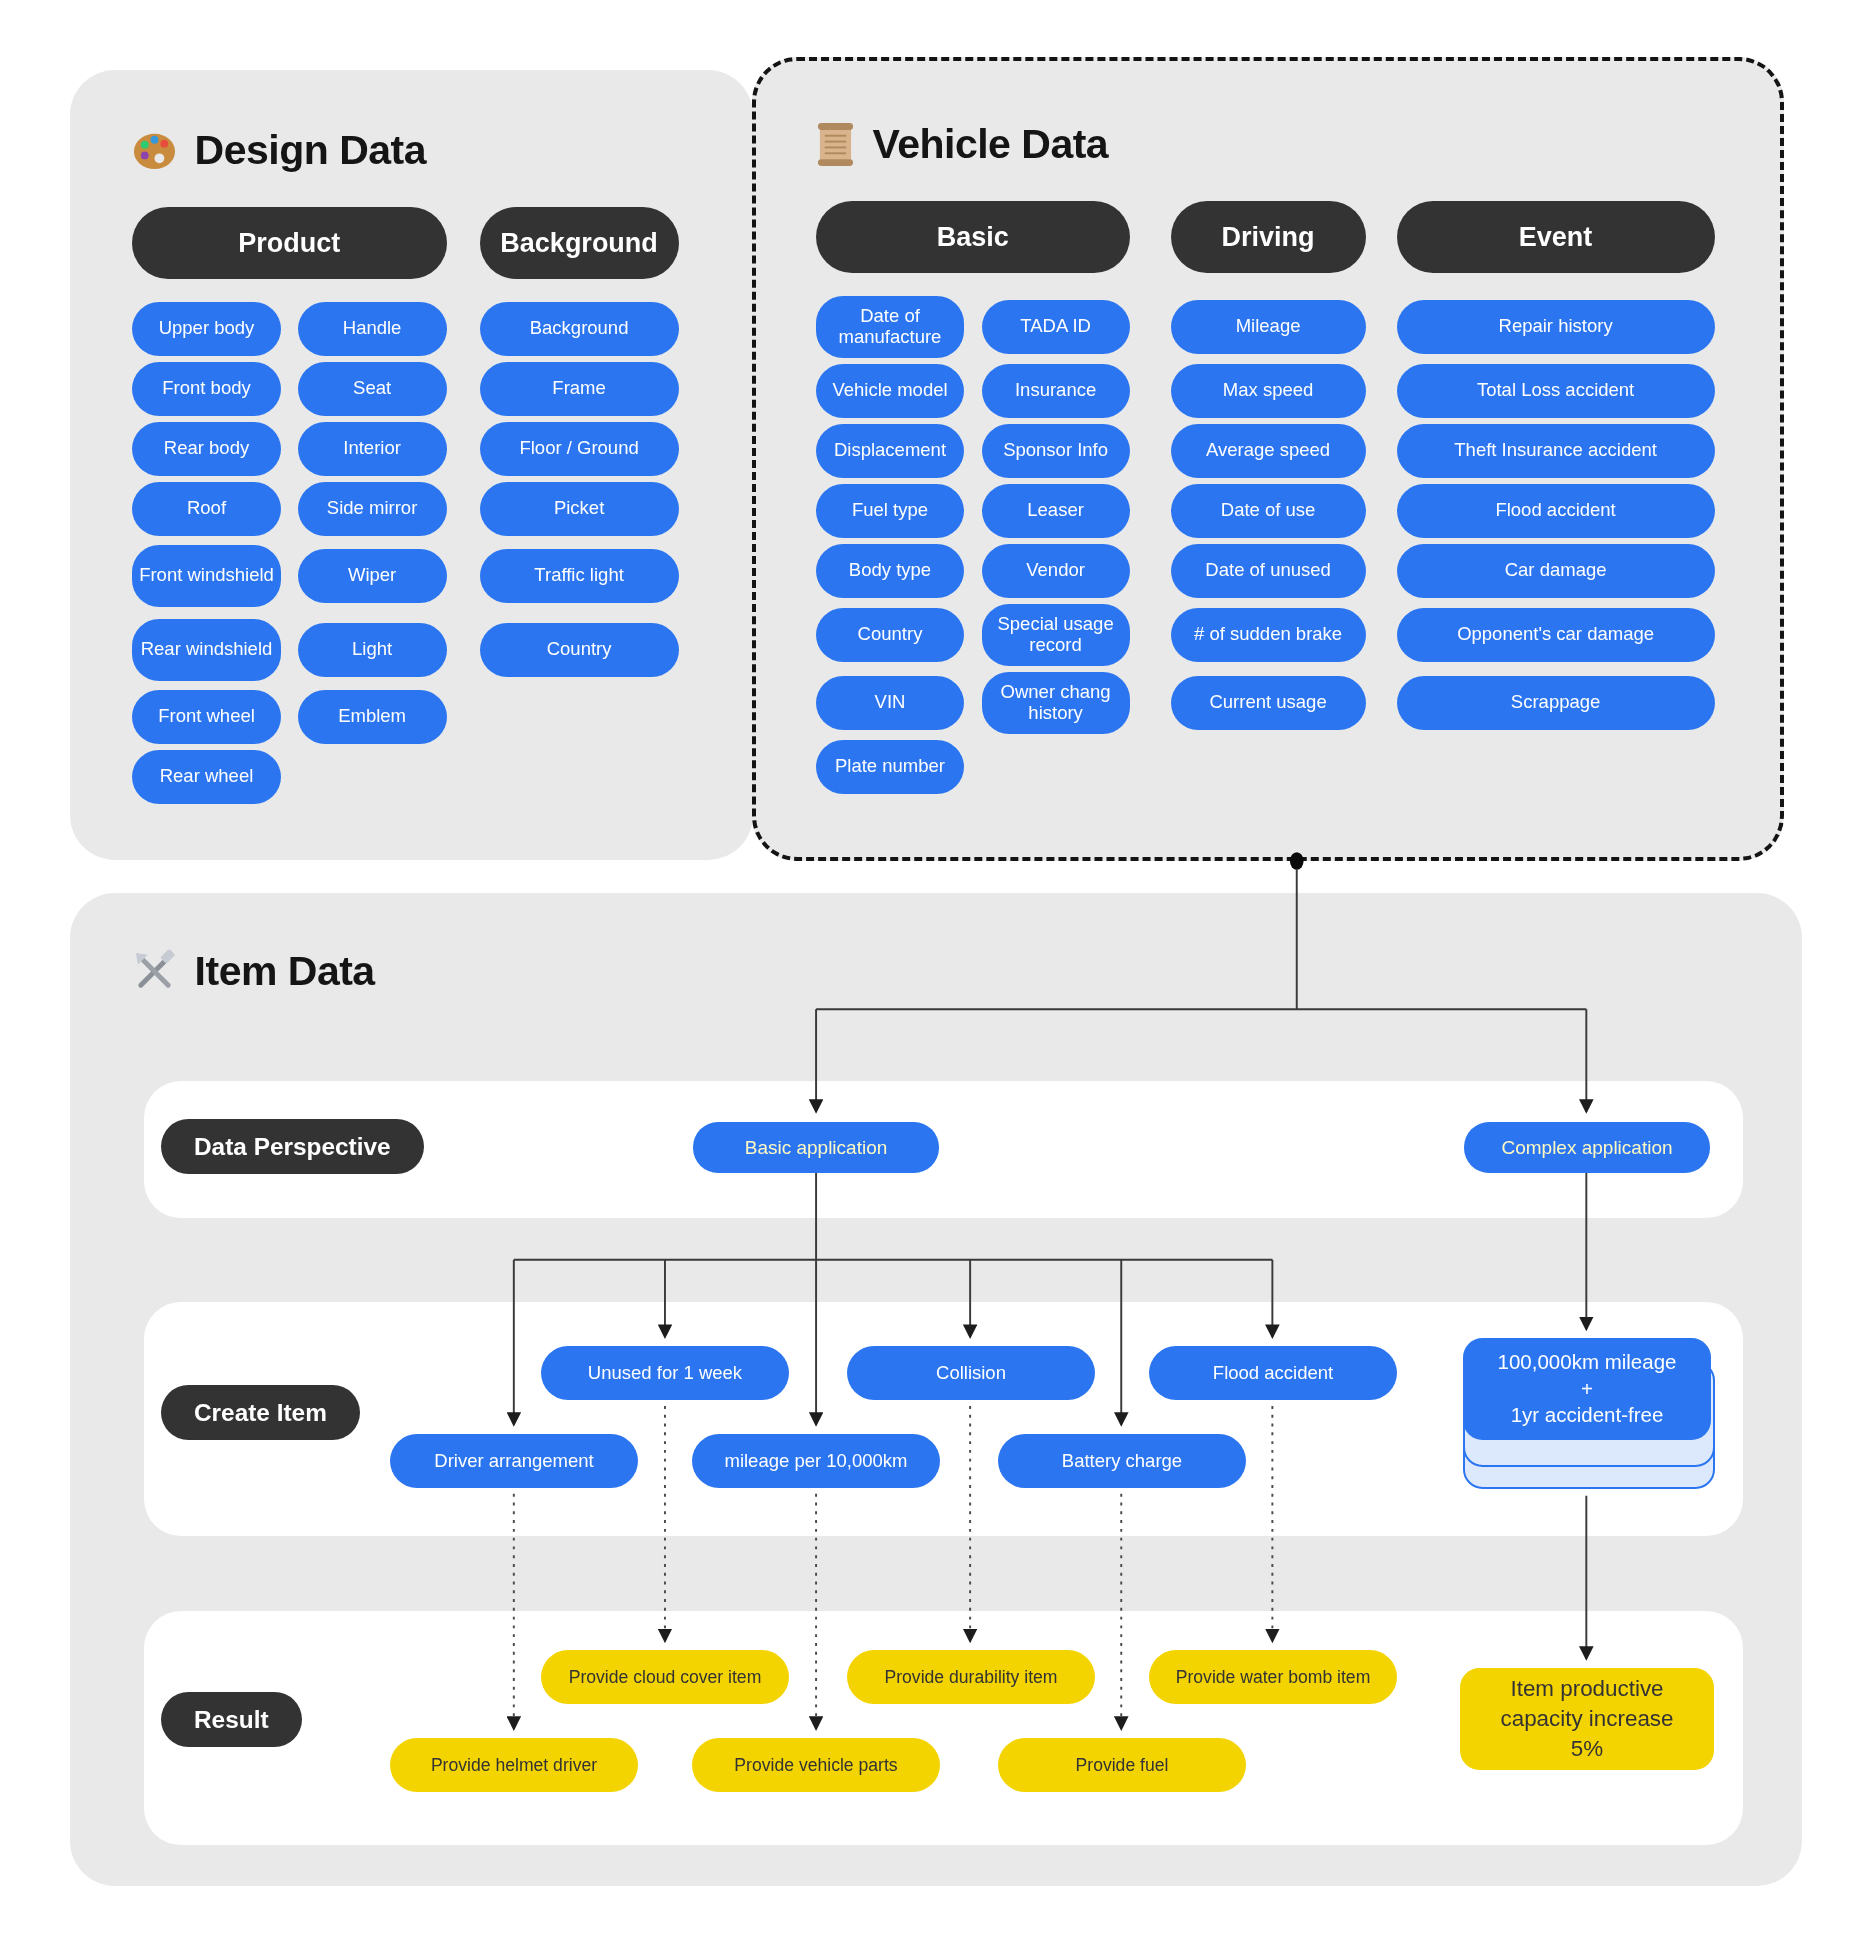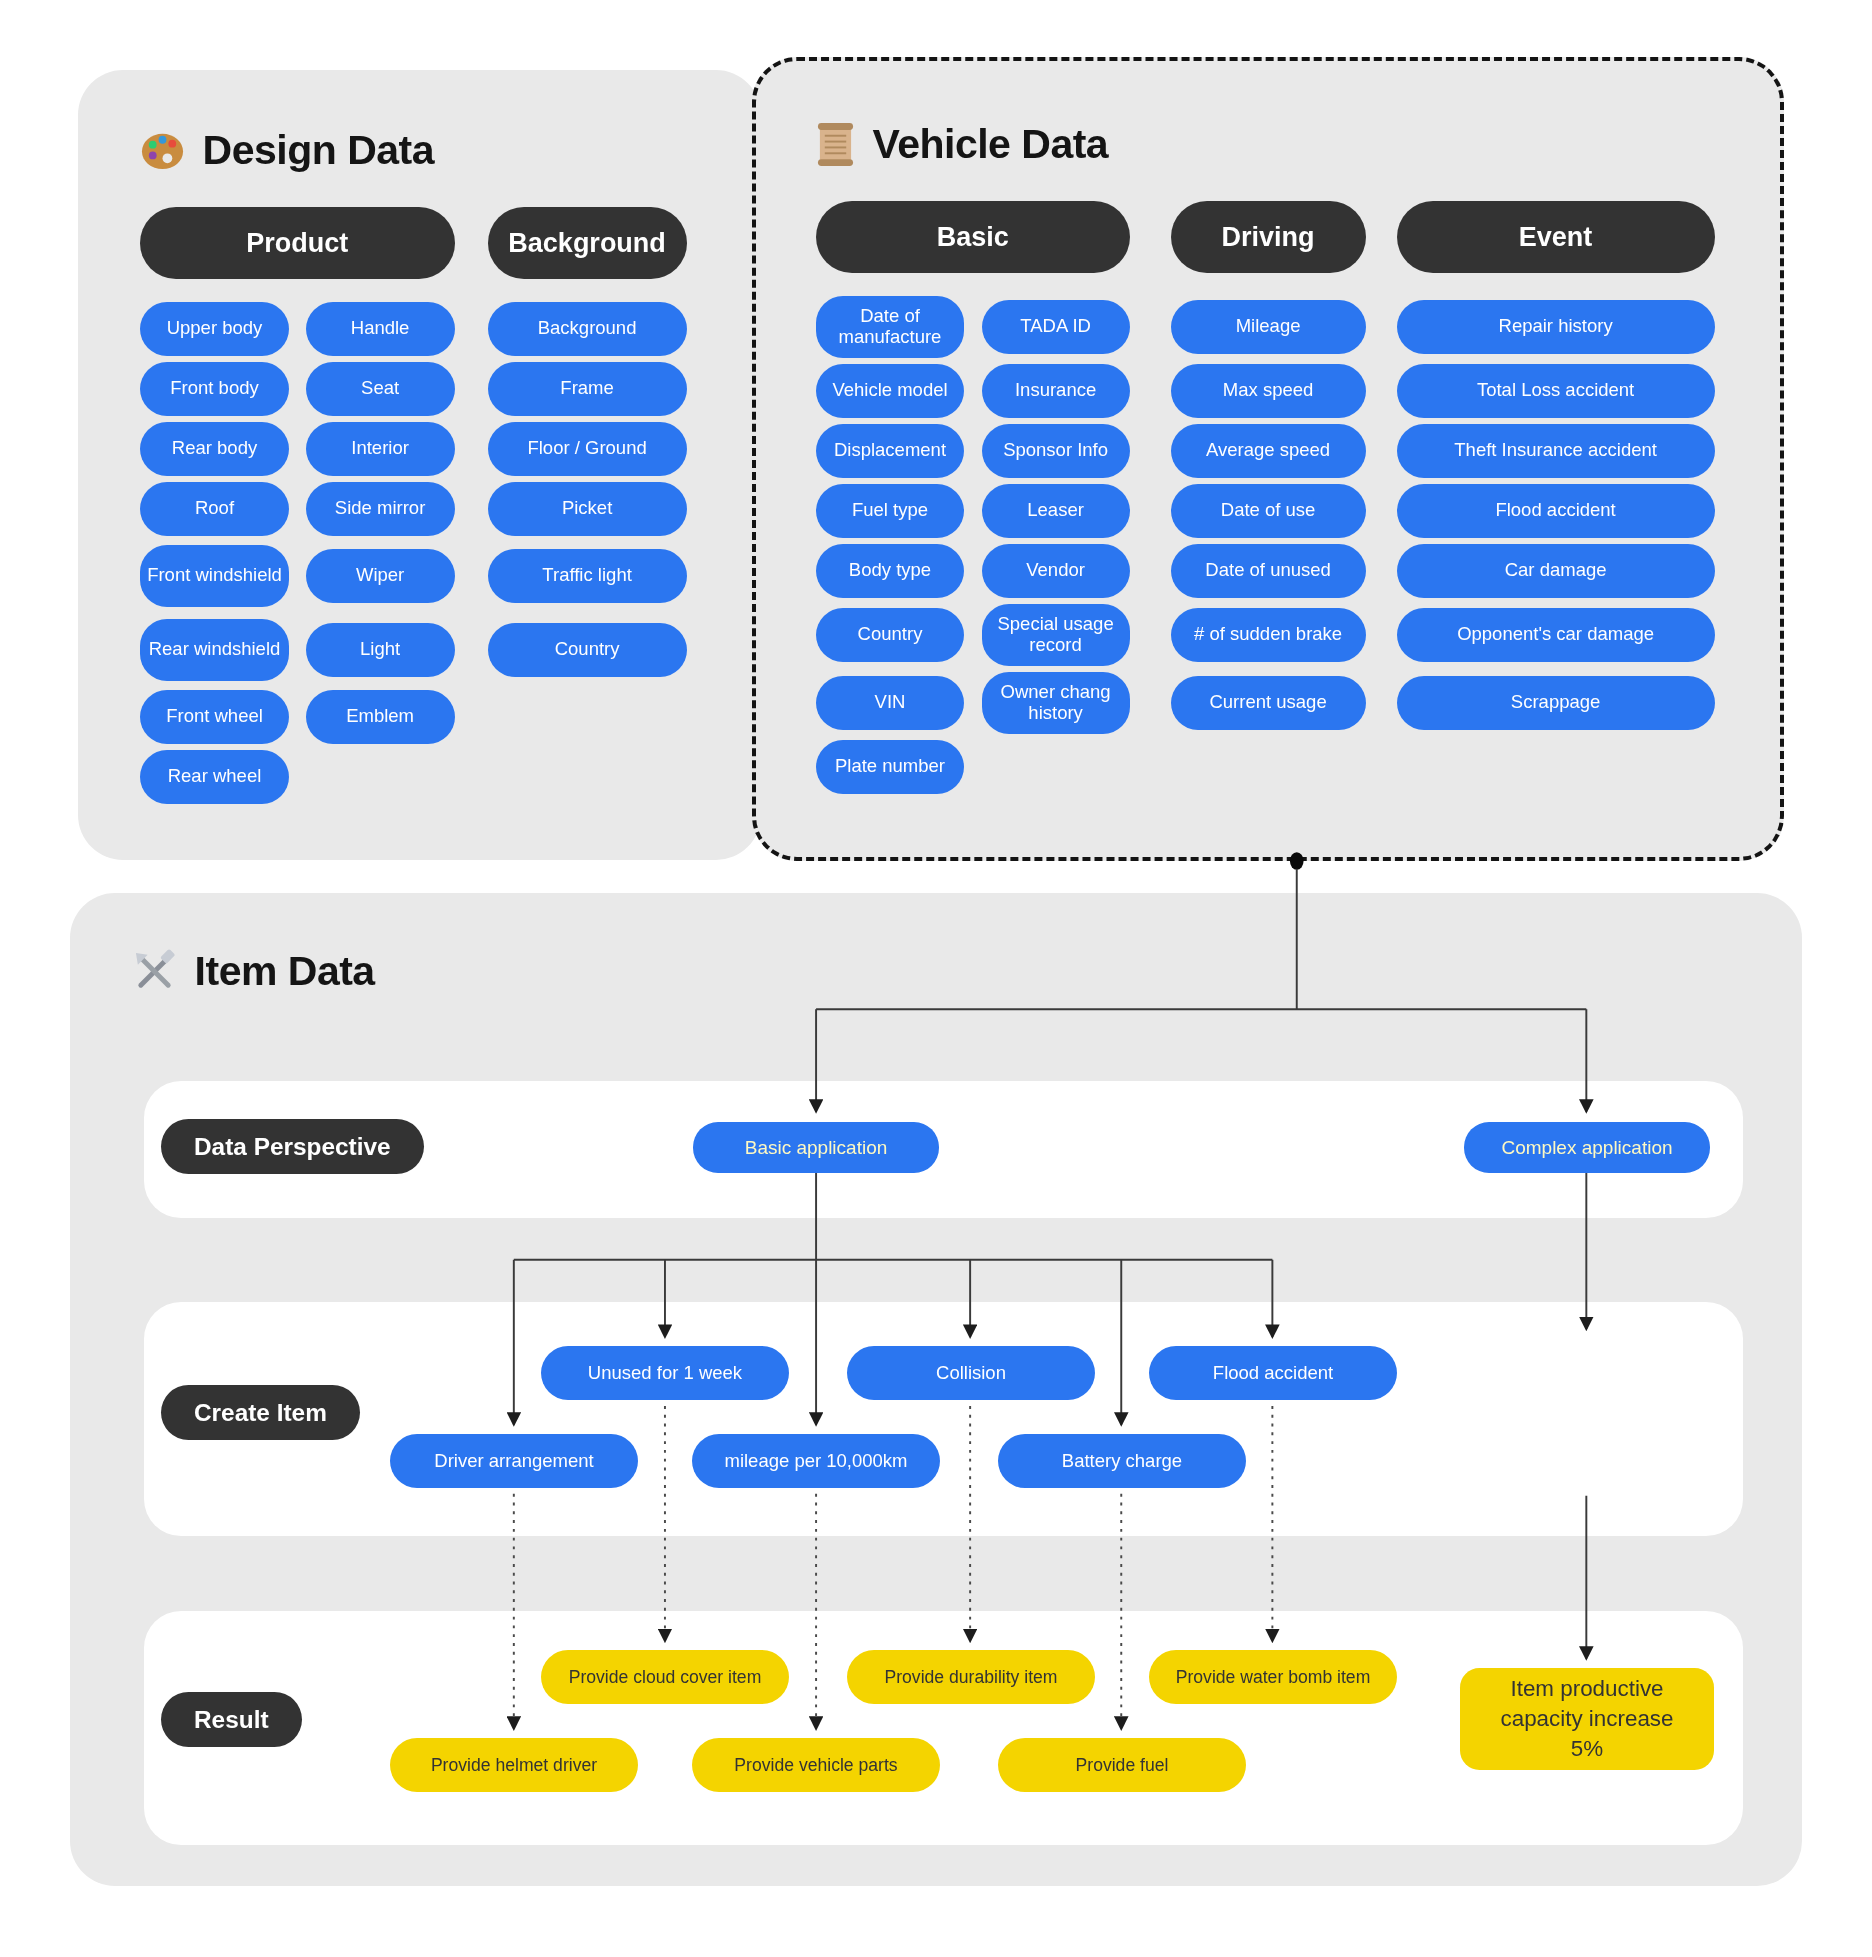--- a/index.html
+++ b/index.html
@@ -1,19 +1,19 @@
 <!DOCTYPE html>
 <html><head>
 <meta charset="utf-8">
 <style>
   html,body{margin:0;padding:0;background:#ffffff;}
   #page{position:relative;width:1872px;height:1957px;background:#ffffff;
         font-family:"Liberation Sans","DejaVu Sans",sans-serif;overflow:hidden;}
   .panel{position:absolute;background:#E9E9E9;border-radius:45px;box-sizing:border-box;}
-  #panel-design{left:70px;top:70px;width:683px;height:790px;padding:57px 0 0 62px;margin-left:8px;}
+  #panel-design{left:70px;top:70px;width:683px;height:790px;padding:57px 0 0 62px;}
   #panel-vehicle{left:752px;top:57px;width:1032px;height:804px;border:4.9px dashed #141414;padding:60px 12px 0 60px;}
   #panel-item{left:70px;top:893px;width:1732px;height:993px;padding:55px 0 0 62px;}
   .sec-title{display:flex;align-items:center;gap:17.6px;margin-bottom:33px;}
   .sec-title .txt{font-size:41px;font-weight:700;color:#151515;letter-spacing:-0.5px;}
   .grid{display:grid;}
   #design-grid{grid-template-columns:149px 16.6px 149px 33px 199px;
                grid-template-rows:72px 19.5px 60px 60px 60px 60px 74px 74px 60px 60px;}
   #vehicle-grid{grid-template-columns:148px 17.6px 148px 41px 195px 31px 318px;
                 grid-template-rows:72px 19.5px 68px 60px 60px 60px 60px 68px 68px 60px;}
   .hdr{background:#333333;color:#ffffff;border-radius:37px;display:flex;align-items:center;
@@ -164,20 +164,29 @@
   <div class="abs app-pill z2" style="left:693px;top:1122px;width:246px;">Basic application</div>
   <div class="abs app-pill z2" style="left:1464px;top:1122px;width:246px;">Complex application</div>
 
   <div class="abs ipill z2" style="left:541px;top:1346px;width:248px;">Unused for 1 week</div>
   <div class="abs ipill z2" style="left:847px;top:1346px;width:248px;">Collision</div>
   <div class="abs ipill z2" style="left:1149px;top:1346px;width:248px;">Flood accident</div>
   <div class="abs ipill z2" style="left:390px;top:1434px;width:248px;">Driver arrangement</div>
   <div class="abs ipill z2" style="left:692px;top:1434px;width:248px;">mileage per 10,000km</div>
   <div class="abs ipill z2" style="left:998px;top:1434px;width:248px;">Battery charge</div>
 
+  <div class="abs z2" style="left:1463px;top:1338px;width:248px;height:156px;">
+    <div class="card-shadow" style="top:45px;z-index:1;"></div>
+    <div class="card-shadow" style="top:23.4px;z-index:2;"></div>
+    <div class="card-main">
+      <span>100,000km mileage</span>
+      <span>+</span>
+      <span>1yr accident-free</span>
+    </div>
+  </div>
 
   <div class="abs ypill z2" style="left:541px;top:1650px;width:248px;">Provide cloud cover item</div>
   <div class="abs ypill z2" style="left:847px;top:1650px;width:248px;">Provide durability item</div>
   <div class="abs ypill z2" style="left:1149px;top:1650px;width:248px;">Provide water bomb item</div>
   <div class="abs ypill z2" style="left:390px;top:1738px;width:248px;">Provide helmet driver</div>
   <div class="abs ypill z2" style="left:692px;top:1738px;width:248px;">Provide vehicle parts</div>
   <div class="abs ypill z2" style="left:998px;top:1738px;width:248px;">Provide fuel</div>
   <div class="abs yrect z2" style="left:1460px;top:1668px;width:254px;height:102px;">Item productive capacity increase 5%</div>
 
   <svg id="connectors" width="1872" height="1957" viewBox="0 0 1920 2007">

